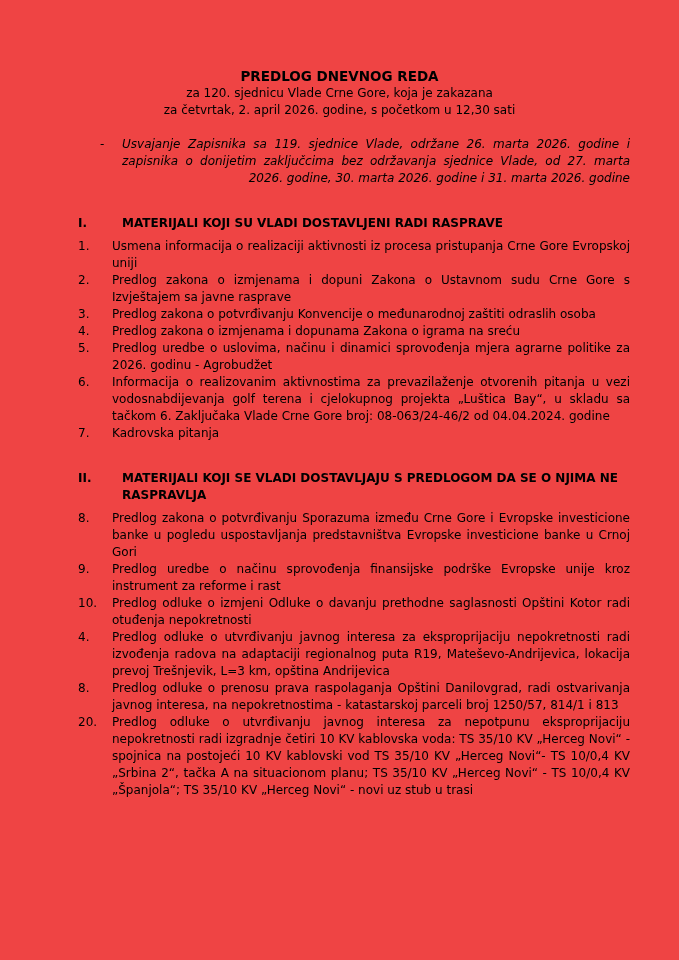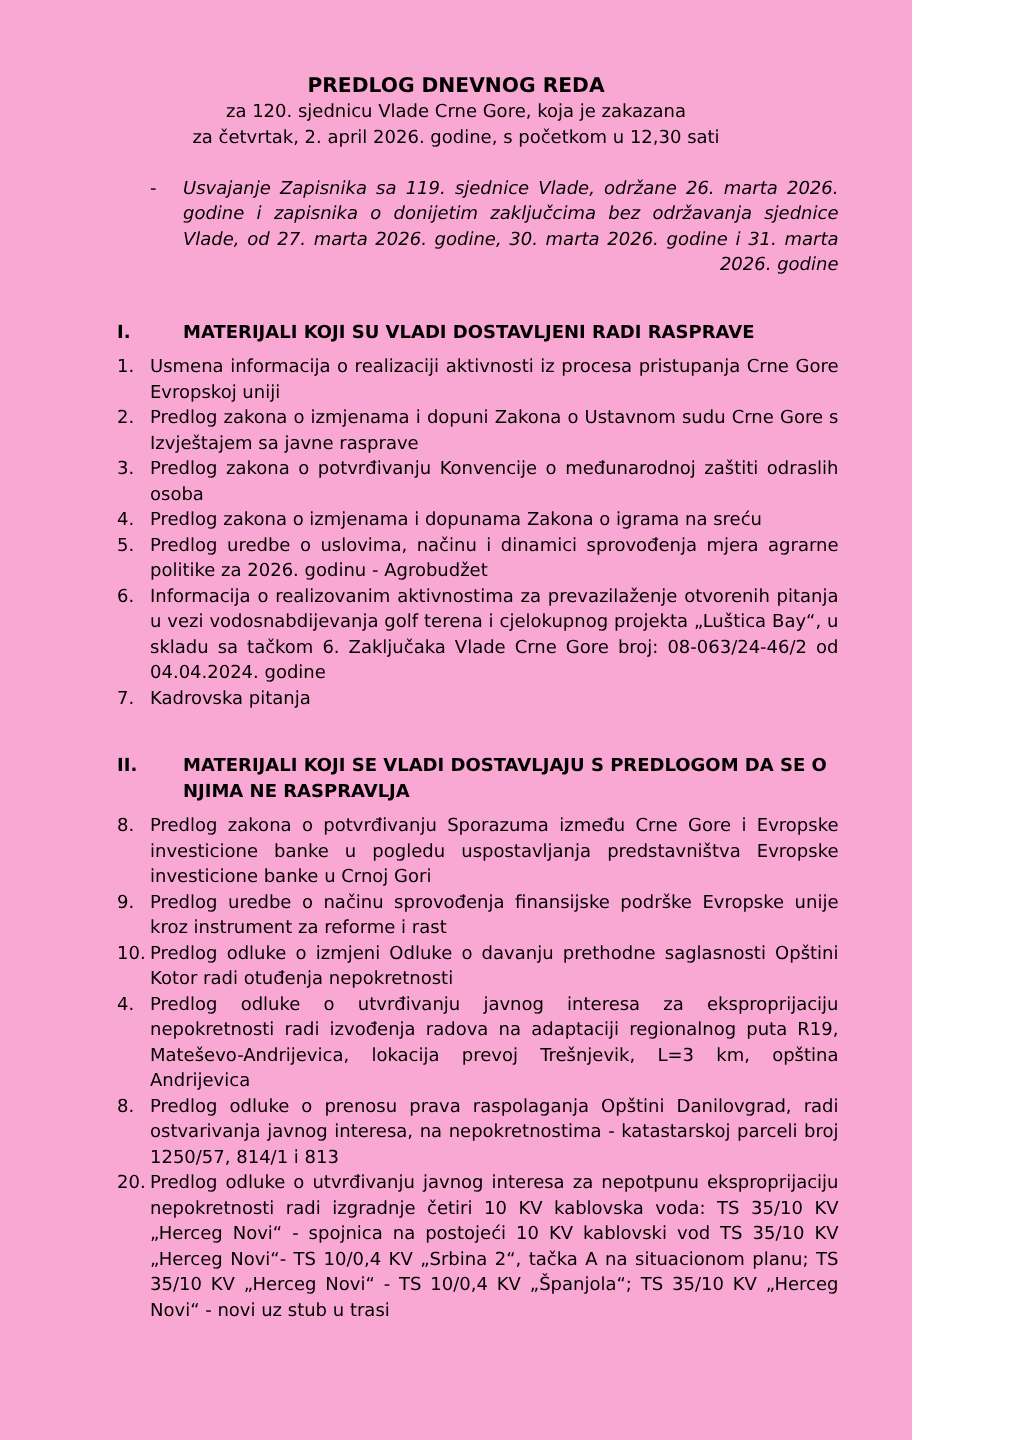--- a/index.html
+++ b/index.html
@@ -2,28 +2,28 @@
 <html><head>
 <meta charset="utf-8">
 <style>
   * { box-sizing: border-box; }
   html, body {
     margin: 0;
     padding: 0;
     background: #ffffff;
   }
   .page {
-    width: 608px;
+    width: 679px;
     height: 960px;
-    background: #f9a8d4;
+    background: #ef4444;
     color: #000000;
     font-family: "DejaVu Sans", "Liberation Sans", sans-serif;
     font-size: 12px;
     line-height: 17px;
-    padding-top: 49px;
+    padding-top: 68px;
     overflow: hidden;
   }
   .header {
     text-align: center;
   }
   .doc-title {
     font-weight: bold;
     font-size: 13.5px;
   }
   .content {
@@ -56,20 +56,21 @@
   }
   .item {
     display: flex;
   }
   .item .num {
     flex: 0 0 22px;
   }
   .item .itext {
     flex: 1;
     text-align: justify;
+    margin-left: 12px;
   }
 </style>
 </head>
 <body>
 
 <div class="page">
 
   <div class="header">
     <div class="doc-title">PREDLOG DNEVNOG REDA</div>
     <div class="subtitle">za 120. sjednicu Vlade Crne Gore, koja je zakazana</div>

